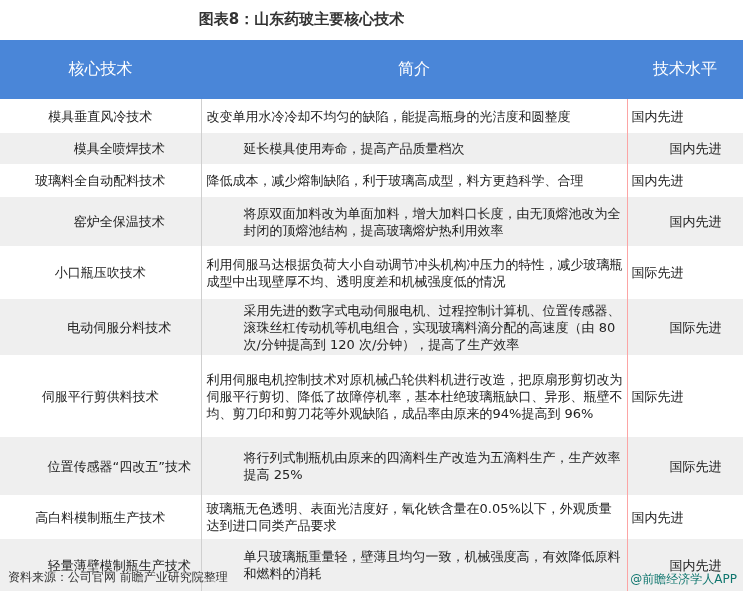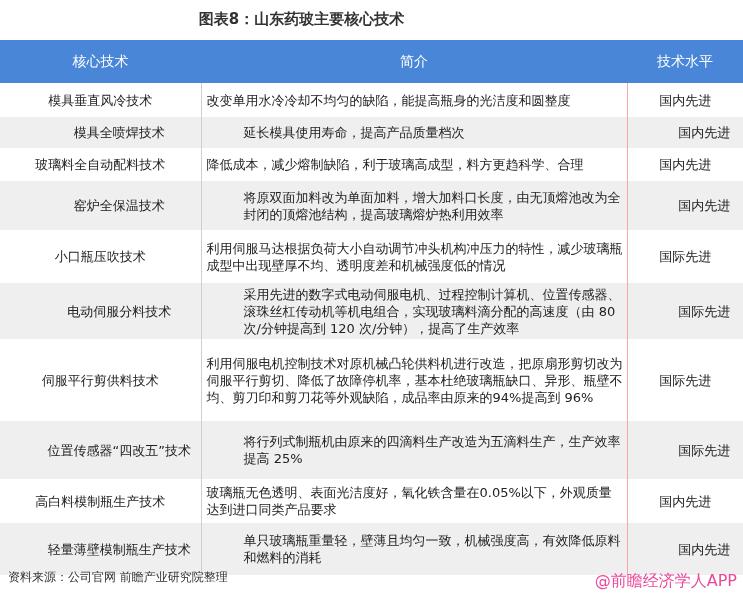--- a/index.html
+++ b/index.html
@@ -4,29 +4,29 @@
 <style>
   html, body { margin:0; padding:0; background:#ffffff; }
   body { width:743px; height:603px; position:relative; overflow:hidden;
          font-family:"DejaVu Sans", "Liberation Sans", sans-serif; color:#222; }
   .title { position:absolute; top:8px; left:0; width:603px; text-align:center;
            font-size:15px; font-weight:bold; color:#333; line-height:22px; }
   table { position:absolute; top:40px; left:0; width:743px; border-collapse:collapse;
           table-layout:fixed; font-size:13px; }
   col.c1 { width:201px; } col.c2 { width:426px; } col.c3 { width:116px; }
   thead th { background:#4a86d8; color:#ffffff; font-weight:normal; height:27px;
-             padding:8px; font-size:14px; }
+             padding:16px; font-size:16px; }
   tbody td { padding:1px 4px; line-height:17px; vertical-align:middle; }
   tbody td.name { text-align:center; }
-  tbody td.level { text-align:center; }
+  tbody td.level { }
   tbody td.desc { text-align:left; border-left:1px solid #cfcfcf; border-right:1px solid #fca5a5; padding-left:5px; }
   tbody tr.odd td { background:#ffffff; }
   tbody tr.even td { background:#efefef;padding-left:42px; }
   .footer { position:absolute; top:569px; left:8px; font-size:12px; color:#333; }
-  .brand { position:absolute; top:571px; right:6px; font-size:16px; color:#ec4899; }
+  .brand { position:absolute; top:571px; right:6px; font-size:12px; color:#0f766e; }
   .wm { position:absolute; color:rgba(180,180,190,0.18); font-size:34px; font-weight:bold;
         transform:rotate(-35deg); pointer-events:none; white-space:nowrap; }
 </style>
 </head>
 <body>
 
 <div class="wm" style="top:120px;left:10px;">前瞻产业研究院</div>
 <div class="wm" style="top:330px;left:30px;">前瞻产业研究院</div>
 <div class="wm" style="top:90px;left:560px;">前瞻产业研究院</div>
 <div class="wm" style="top:470px;left:470px;">前瞻产业研究院</div>

